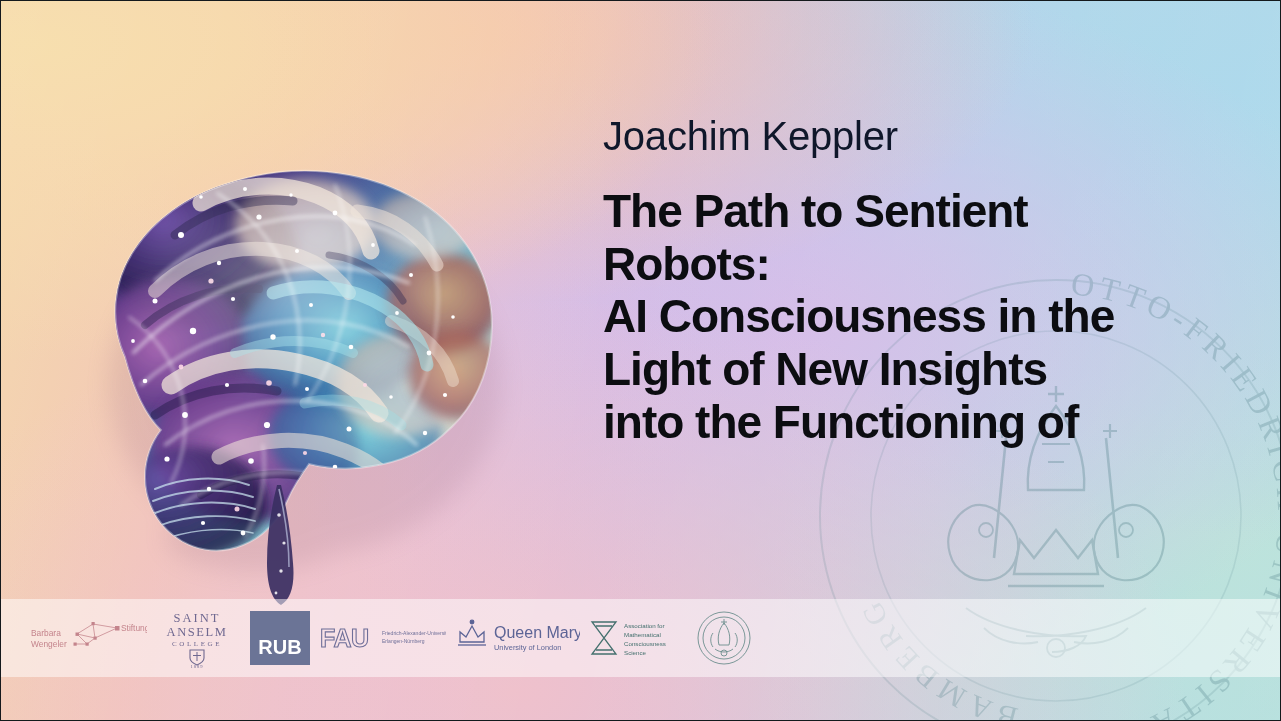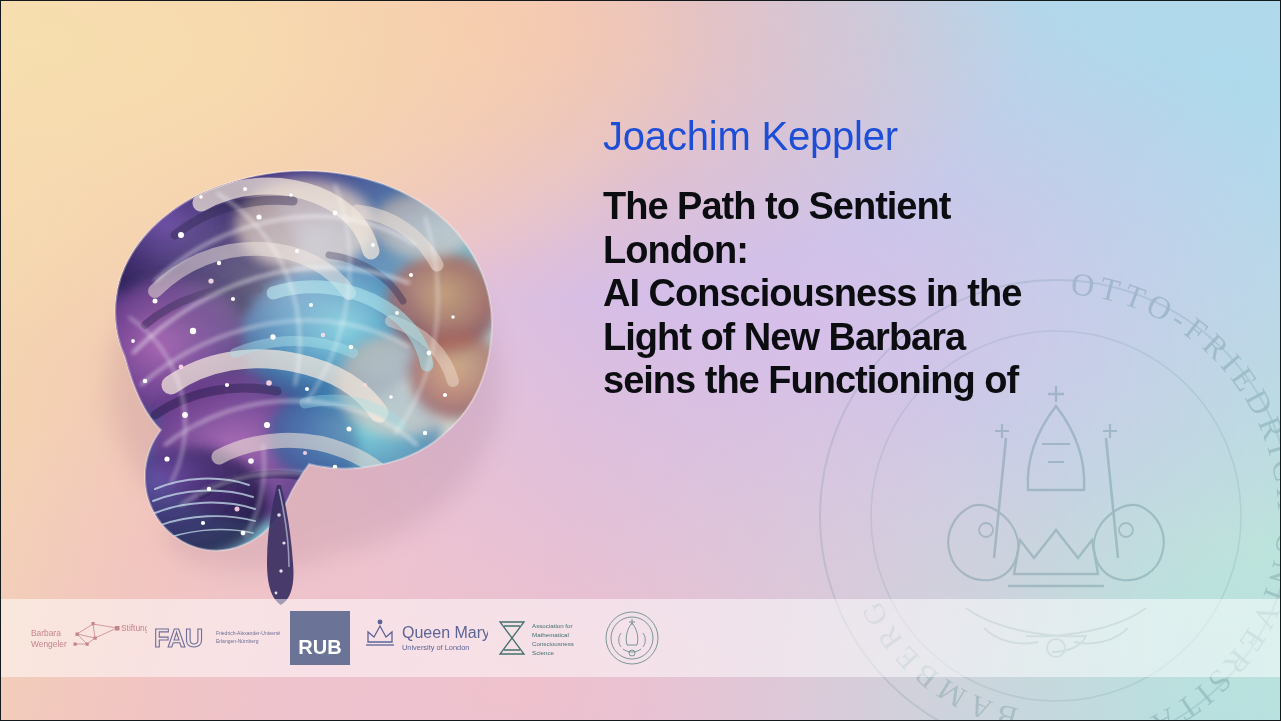--- a/index.html
+++ b/index.html
@@ -54,27 +54,27 @@
   }
   .brain-wrap svg{ width:100%; height:100%; display:block; }
 
   
   .speaker{
     position:absolute;
     left:602px; top:113px;
     font-size:40px;
     font-weight:400;
     letter-spacing:-0.2px;
-    color:#1d4ed8;
+    color:#0f172a;
   }
   .title{
     position:absolute;
     left:602px; top:184px;
     width:665px;
-    font-size:38px;
+    font-size:46px;
     line-height:1.145;
     font-weight:700;
     letter-spacing:-1.0px;
     color:#0c0d11;
   }
   .title .ln{ display:block; white-space:nowrap; }
 
   
   .logobar{
     position:absolute;
@@ -385,24 +385,24 @@
         <circle cx="276" cy="486" r="1.7"></circle>
           <circle cx="271" cy="508" r="1.4"></circle>
       </g>
     </svg>
   </div>
 
   <div class="speaker">Joachim Keppler</div>
 
   <div class="title">
     <span class="ln">The Path to Sentient</span>
-    <span class="ln">London:</span>
+    <span class="ln">Robots:</span>
     <span class="ln">AI Consciousness in the</span>
-    <span class="ln">Light of New Barbara</span>
-    <span class="ln">seins the Functioning of</span>
+    <span class="ln">Light of New Insights</span>
+    <span class="ln">into the Functioning of</span>
   </div>
 
   <div class="logobar">
 
     <div class="logo" style="width:124px">
       <svg width="116" height="48" viewBox="0 0 116 48">
         <g stroke="#c4848c" stroke-width="0.8" fill="none" opacity=".95">
           <path d="M46,20 L62,10 L86,14 M46,20 L64,24 M46,20 L56,30 M62,10 L64,24 M64,24 L56,30 M56,30 L44,30 M64,24 L86,14"></path>
         </g>
         <g fill="#c4848c">
@@ -414,33 +414,45 @@
           <rect x="42.5" y="28.5" width="3.2" height="3.2"></rect>
         </g>
         <text x="0" y="22" font-family="'Liberation Sans',sans-serif" font-size="8.4" fill="#c4848c">Barbara</text>
         <text x="0" y="33" font-family="'Liberation Sans',sans-serif" font-size="8.4" fill="#c4848c">Wengeler</text>
         <text x="90" y="17" font-family="'Liberation Sans',sans-serif" font-size="8.4" fill="#c4848c">Stiftung</text>
       </svg>
     </div>
 
 
 
+    <div class="logo" style="width:92px">
+      <svg width="86" height="60" viewBox="0 0 86 60">
+        <text x="43" y="14" text-anchor="middle" font-family="'Liberation Serif',serif" font-size="12.5" letter-spacing="2" fill="#6f6890">SAINT</text>
+        <text x="43" y="28" text-anchor="middle" font-family="'Liberation Serif',serif" font-size="12.5" letter-spacing="1.6" fill="#6f6890">ANSELM</text>
+        <text x="43" y="38" text-anchor="middle" font-family="'Liberation Serif',serif" font-size="7" letter-spacing="2.6" fill="#6f6890">COLLEGE</text>
+        <g>
+          <path d="M36,42 L50,42 L50,50 C50,54 43,57 43,57 C43,57 36,54 36,50 Z" fill="none" stroke="#6f6890" stroke-width="1.1"></path>
+          <path d="M43,44 L43,53 M39,47.5 L47,47.5" stroke="#6f6890" stroke-width="1"></path>
+        </g>
+        <text x="43" y="60" text-anchor="middle" font-family="'Liberation Serif',serif" font-size="4.6" letter-spacing="1" fill="#6f6890">1889</text>
+      </svg>
+    </div>
+
+    <div class="logo" style="width:74px">
+      <svg width="62" height="56" viewBox="0 0 62 56">
+        <rect x="1" y="1" width="60" height="54" fill="#6b7496"></rect>
+        <text x="31" y="44" text-anchor="middle" font-family="'Liberation Sans',sans-serif" font-size="20" font-weight="bold" fill="#ffffff">RUB</text>
+      </svg>
+    </div>
 
     <div class="logo" style="width:132px">
       <svg width="126" height="40" viewBox="0 0 126 40">
         <text x="0" y="29" font-family="'Liberation Sans',sans-serif" font-size="25" font-weight="bold" letter-spacing="-0.5" fill="none" stroke="#6f6f99" stroke-width="1.1">FAU</text>
         <text x="62" y="17" font-family="'Liberation Sans',sans-serif" font-size="5" fill="#6f6f99">Friedrich-Alexander-Universität</text>
         <text x="62" y="25" font-family="'Liberation Sans',sans-serif" font-size="5" fill="#6f6f99">Erlangen-Nürnberg</text>
-      </svg>
-    </div>
-
-    <div class="logo" style="width:74px">
-      <svg width="62" height="56" viewBox="0 0 62 56">
-        <rect x="1" y="1" width="60" height="54" fill="#6b7496"></rect>
-        <text x="31" y="44" text-anchor="middle" font-family="'Liberation Sans',sans-serif" font-size="20" font-weight="bold" fill="#ffffff">RUB</text>
       </svg>
     </div>
 
     <div class="logo" style="width:134px">
       <svg width="128" height="52" viewBox="0 0 128 52">
         <g fill="none" stroke="#5c6496" stroke-width="1.3">
           <path d="M8,30 L8,20 L14,25 L20,14 L26,25 L32,20 L32,30 Z"></path>
           <path d="M6,33 L34,33"></path>
           <circle cx="20" cy="10" r="1.8" fill="#5c6496"></circle>
         </g>

